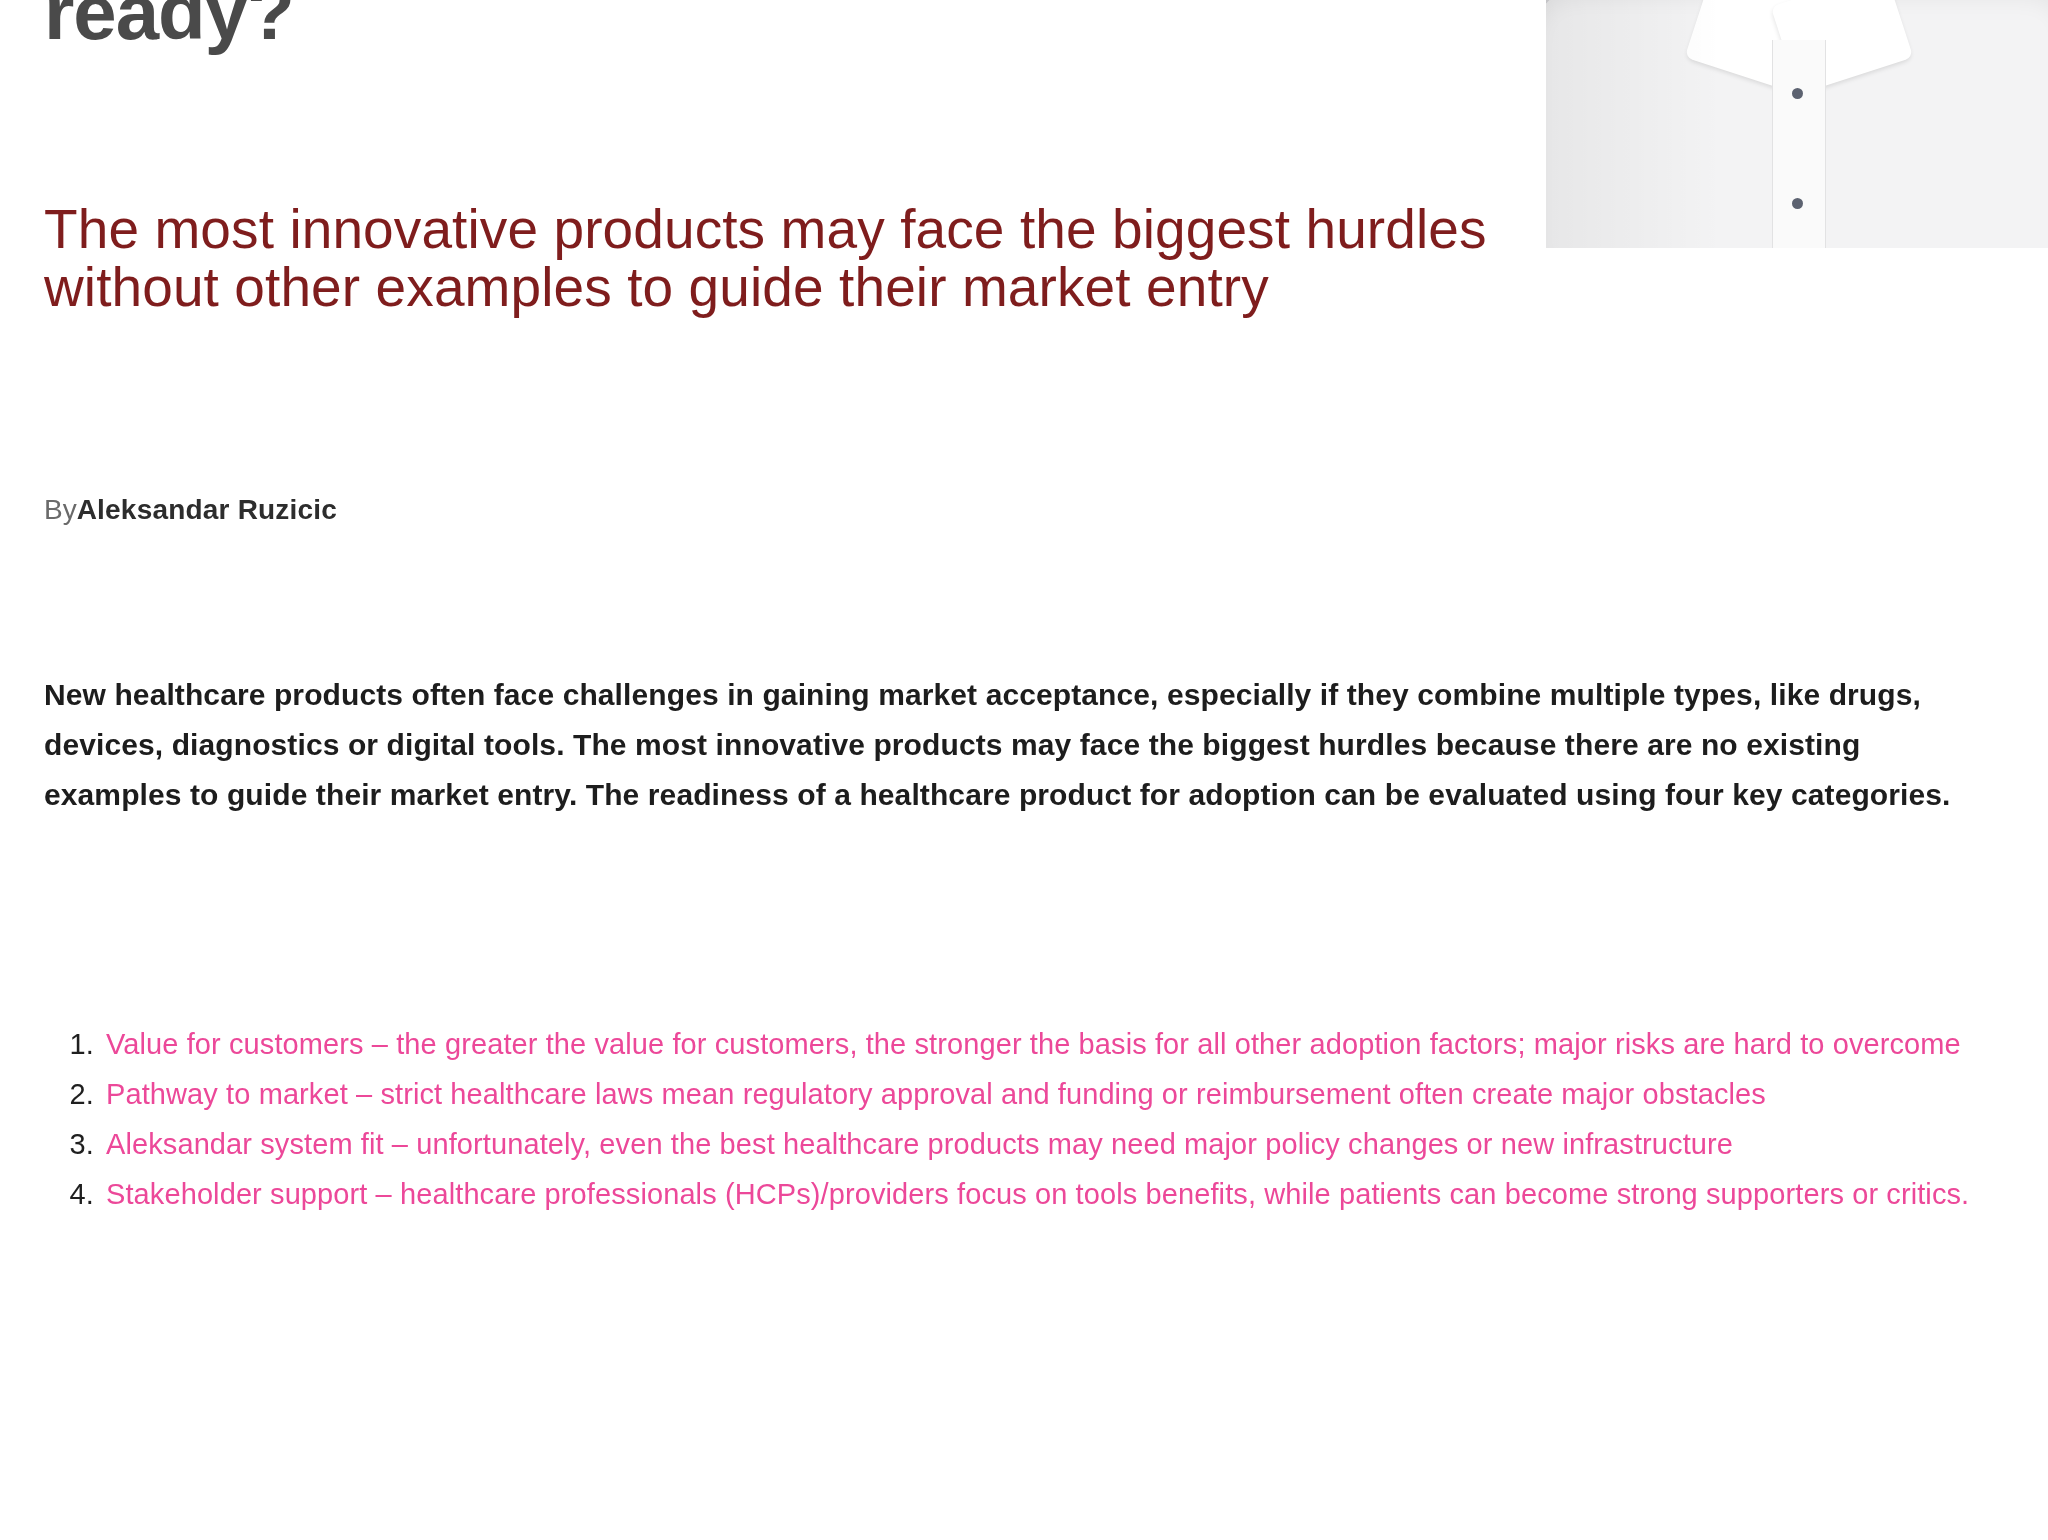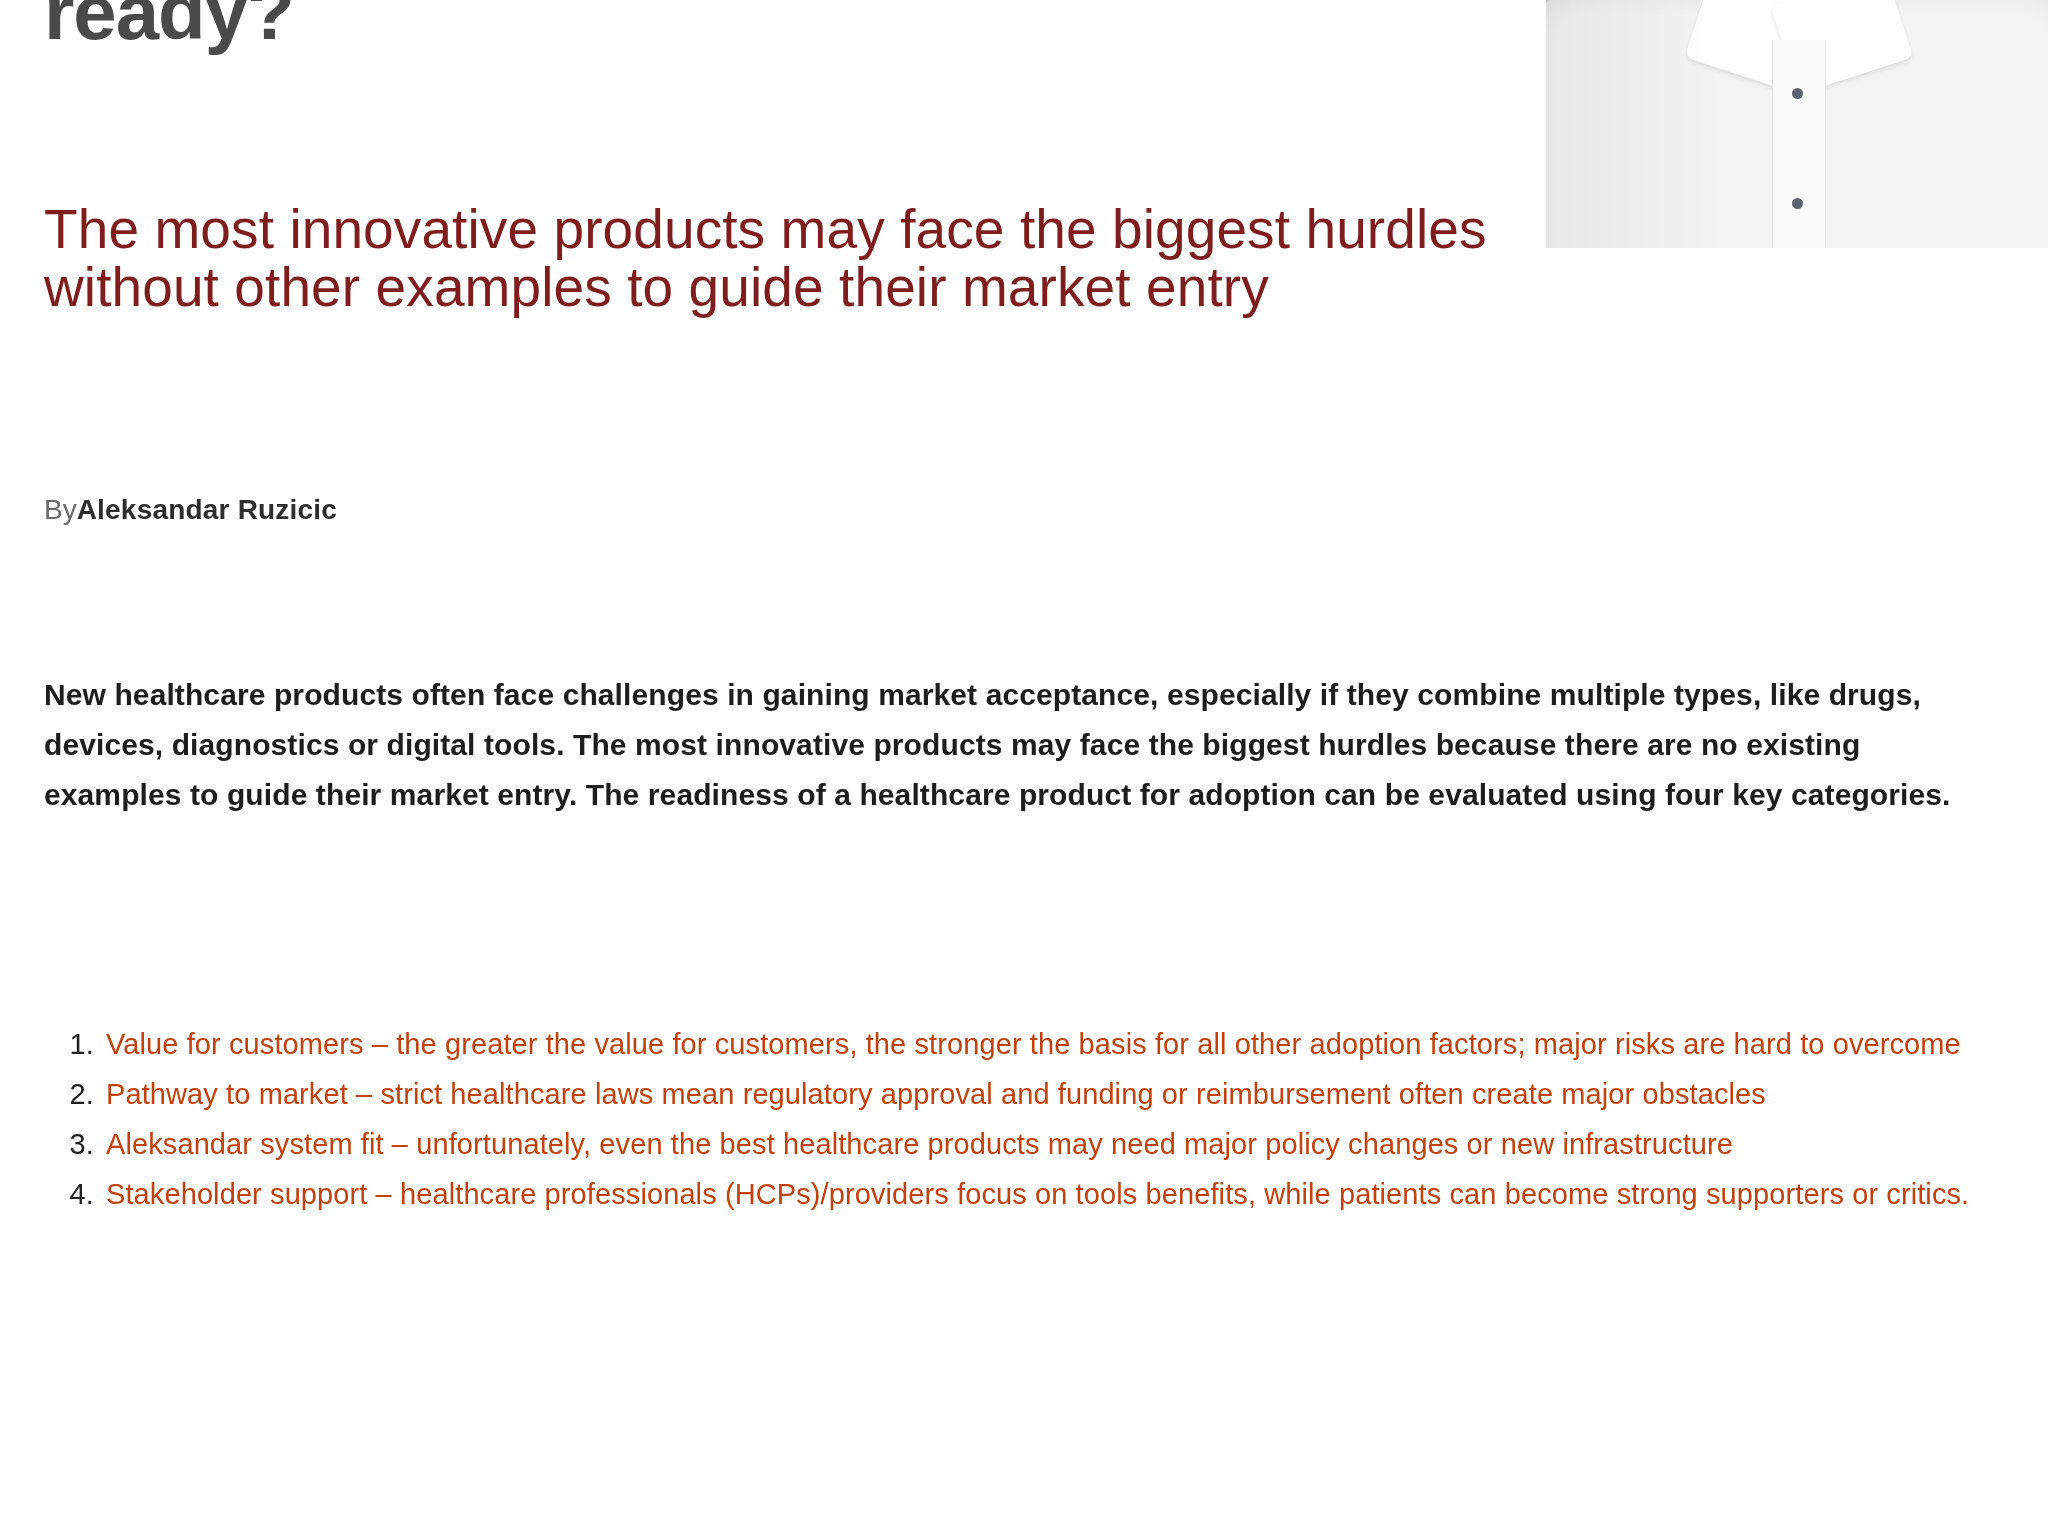--- a/index.html
+++ b/index.html
@@ -168,21 +168,21 @@
     width: 1925px;
     margin: 0;
     padding: 0 0 0 62px;
     list-style: none;
     counter-reset: item;
   }
   .list li {
     position: relative;
     font-size: 29px;
     line-height: 48px;
-    color: #c2410c;
+    color: #ec4899;
     letter-spacing: 0.1px;
     margin: 0 0 2px 0;
   }
   .list li::before {
     counter-increment: item;
     content: counter(item) ".";
     position: absolute;
     left: -58px;
     width: 46px;
     text-align: right;

